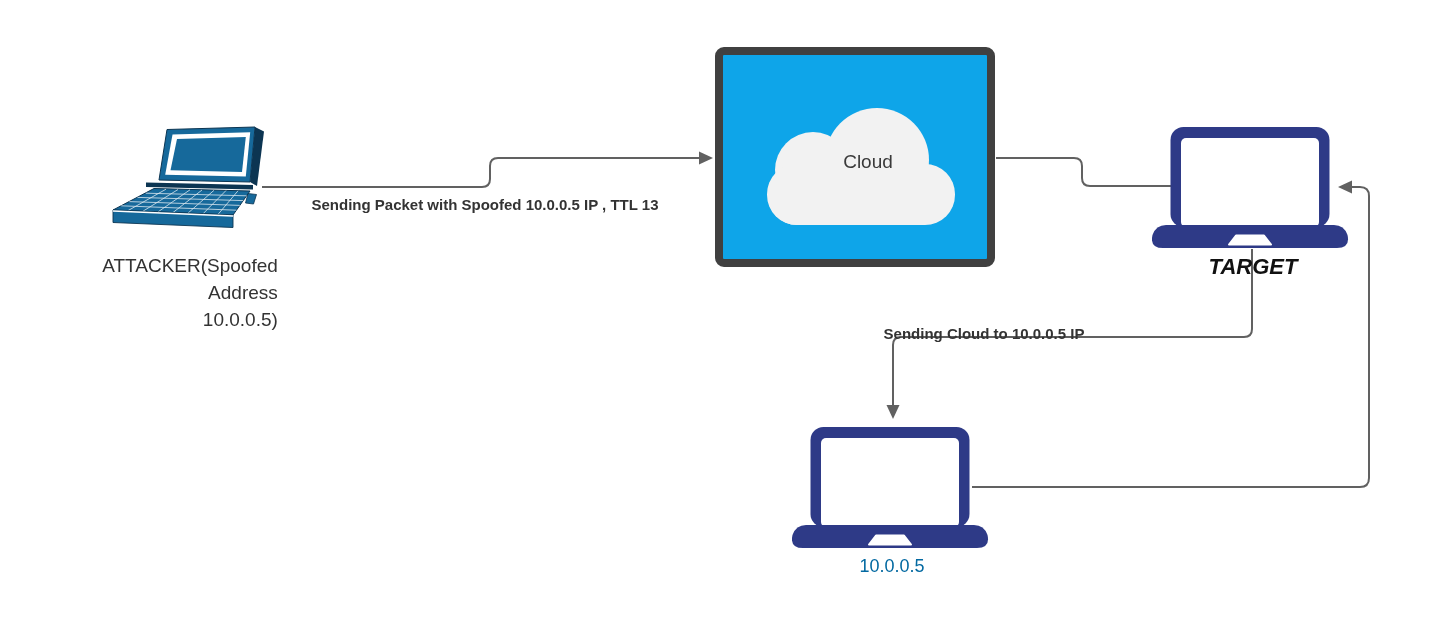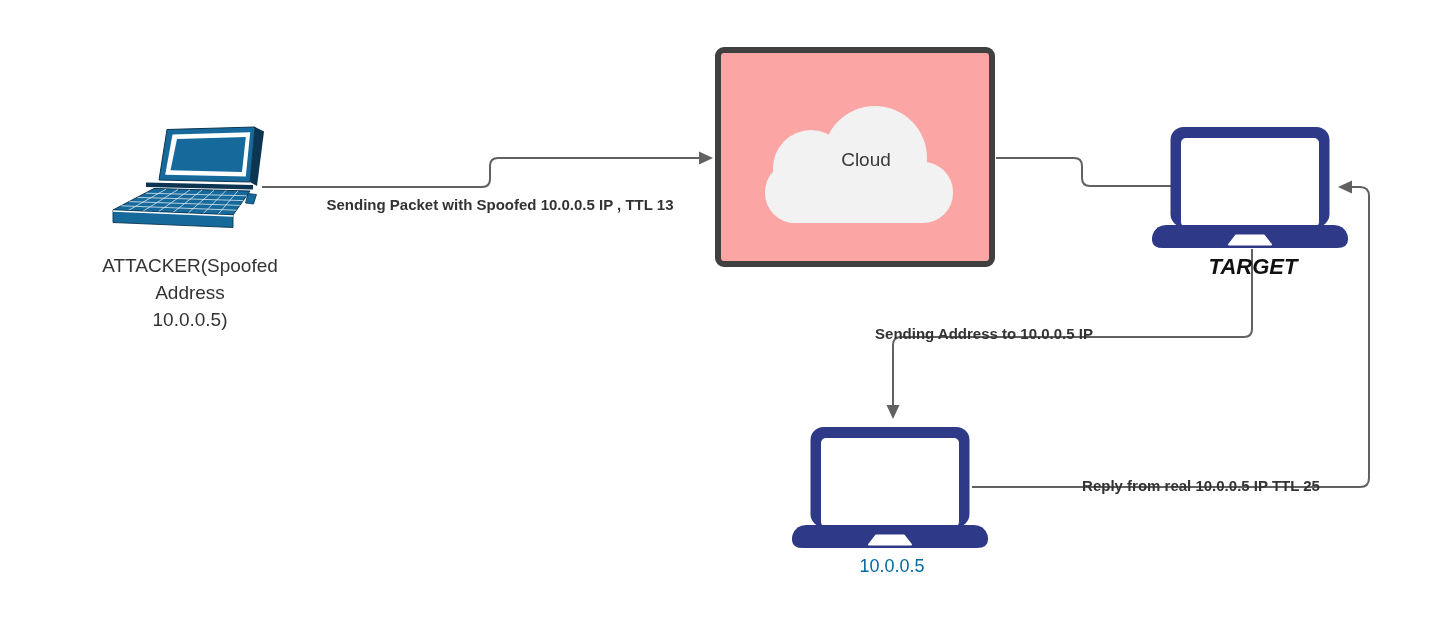--- a/index.html
+++ b/index.html
@@ -7,47 +7,47 @@
     position:relative;
     width:1449px;height:622px;
     background:#ffffff;
     font-family:"Liberation Sans", sans-serif;
     overflow:hidden;
   }
   .layer{position:absolute;left:0;top:0;}
   
   .cloud-box{
     position:absolute;left:715px;top:47px;width:280px;height:220px;
-    border:6px solid #404040;border-radius:9px;background:#fca5a5;
+    border:8px solid #404040;border-radius:9px;background:#0ea5e9;
     box-sizing:border-box;
   }
   .cloud-shape{position:absolute;left:36px;top:51px;}
   .cloud-label{
     position:absolute;left:145px;top:107px;transform:translate(-50%,-50%);
     font-size:19px;color:#3a3a3a;white-space:nowrap;
   }
   
   .attacker-icon{position:absolute;left:98px;top:120px;}
   .target-icon{position:absolute;left:1152px;top:127px;}
   .realhost-icon{position:absolute;left:792px;top:427px;}
   
   .node-label{
     position:absolute;transform:translate(-50%,-50%);
-    color:#333333;text-align:center;white-space:pre-line;
+    color:#333333;text-align:right;white-space:pre-line;
   }
   .attacker-label{left:190px;top:292px;font-size:19px;line-height:27px;}
   .target-label{left:1253px;top:267px;font-size:22px;font-weight:bold;font-style:italic;color:#111111;white-space:nowrap;}
   .realhost-label{left:892px;top:566px;font-size:18px;color:#0369a1;white-space:nowrap;}
   
   .edge-label{
     position:absolute;transform:translate(-50%,-50%);
     font-size:15px;font-weight:bold;color:#333333;white-space:nowrap;
     z-index:5;
   }
-  .edge-label.a{left:500px;top:204px;text-align:center;}
+  .edge-label.a{left:485px;top:204px;text-align:center;}
   .edge-label.c{left:984px;top:333px;}
   .edge-label.d{left:1201px;top:485px;}
 </style>
 </head>
 <body>
 
 <div class="canvas">
 
   <svg class="layer" width="1449" height="622" viewBox="0 0 1449 622">
     <g stroke="#616161" stroke-width="2" fill="none" stroke-linejoin="round">
@@ -128,16 +128,15 @@
     <use href="#laptop-front"></use>
   </svg>
 
   <div class="node-label attacker-label">ATTACKER(Spoofed
 Address
 10.0.0.5)</div>
   <div class="node-label target-label">TARGET</div>
   <div class="node-label realhost-label">10.0.0.5</div>
 
   <div class="edge-label a">Sending Packet with Spoofed 10.0.0.5 IP , TTL 13</div>
-  <div class="edge-label c">Sending Address to 10.0.0.5 IP</div>
-  <div class="edge-label d">Reply from real 10.0.0.5 IP TTL 25</div>
+  <div class="edge-label c">Sending Cloud to 10.0.0.5 IP</div>
 
 </div>
 
 </body></html>

